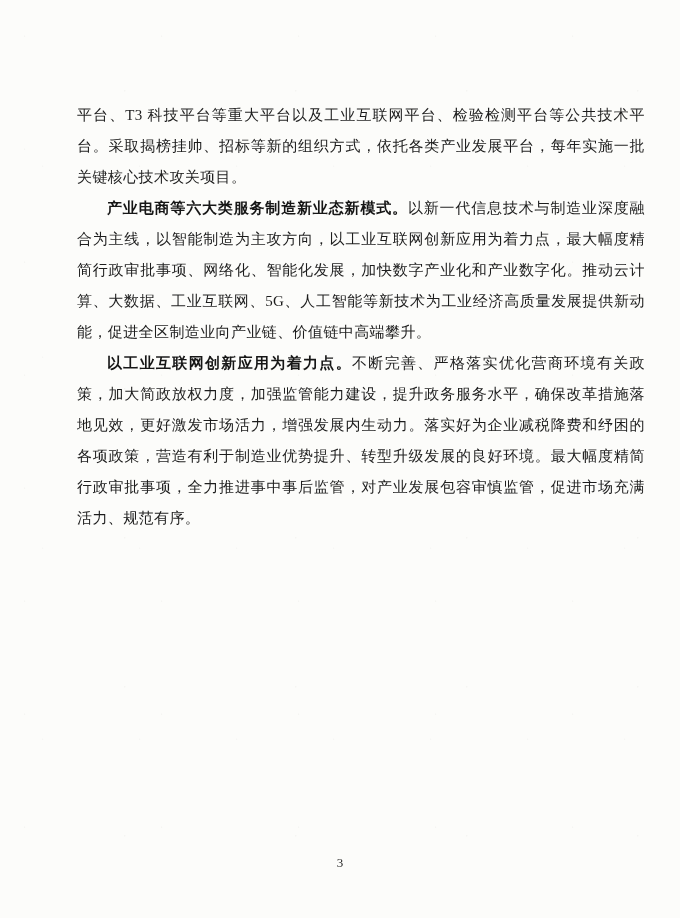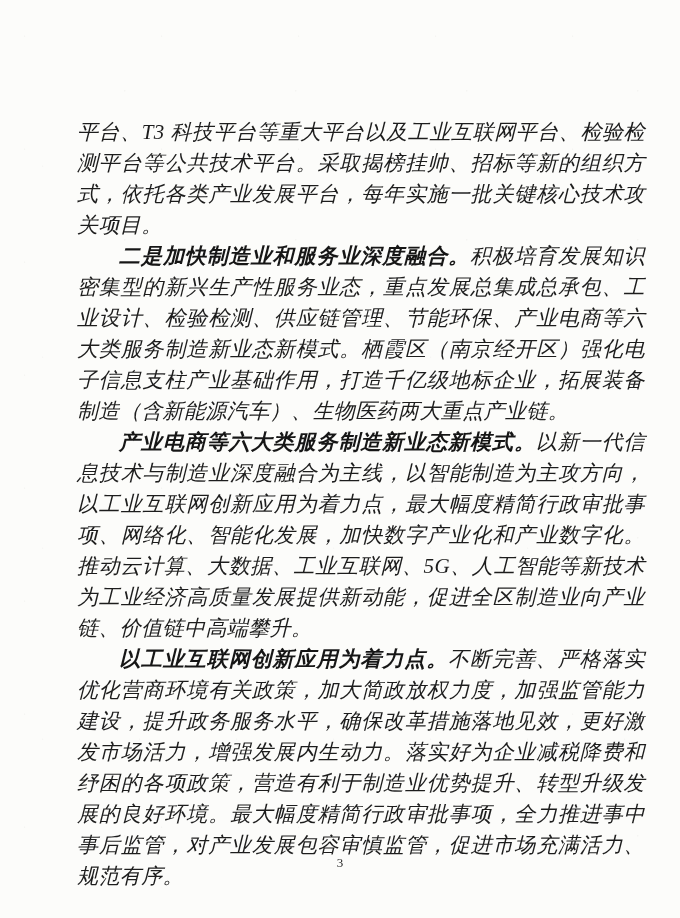--- a/index.html
+++ b/index.html
@@ -16,27 +16,26 @@
     background-image:
       radial-gradient(circle at 18% 32%, rgba(120,120,115,0.05) 0.5px, transparent 1px),
       radial-gradient(circle at 73% 61%, rgba(120,120,115,0.05) 0.5px, transparent 1px),
       radial-gradient(circle at 44% 87%, rgba(120,120,115,0.04) 0.5px, transparent 1px);
     background-size: 137px 113px, 171px 149px, 97px 191px;
     overflow: hidden;
   }
   .document-body {
     position: absolute;
     left: 77px;
-    top: 117px;
+    top: 100px;
     width: 568px;
-    font-size: 21px;
+    font-size: 15px;
     line-height: 31px;
     letter-spacing: 0.4px;
     color: #1d1d1d;
-    font-style: italic;
   }
   .para {
     text-align: justify;
     text-justify: inter-character;
   }
   .para.indent {
     text-indent: 2em;
   }
   .lead {
     font-weight: 700;
@@ -51,18 +50,17 @@
     font-size: 13px;
     color: #2a2a2a;
   }
 </style>
 </head>
 <body>
 
 <div class="page">
   <div class="document-body">
       <div class="para"><span>平台、T3 科技平台等重大平台以及工业互联网平台、检验检测平台等公共技术平台。采取揭榜挂帅、招标等新的组织方式，依托各类产业发展平台，每年实施一批关键核心技术攻关项目。</span></div>
-      <div class="para indent"><b class="lead">二是加快制造业和服务业深度融合。</b><span>积极培育发展知识密集型的新兴生产性服务业态，重点发展总集成总承包、工业设计、检验检测、供应链管理、节能环保、产业电商等六大类服务制造新业态新模式。栖霞区（南京经开区）强化电子信息支柱产业基础作用，打造千亿级地标企业，拓展装备制造（含新能源汽车）、生物医药两大重点产业链。</span></div>
       <div class="para indent"><b class="lead">产业电商等六大类服务制造新业态新模式。</b><span>以新一代信息技术与制造业深度融合为主线，以智能制造为主攻方向，以工业互联网创新应用为着力点，最大幅度精简行政审批事项、网络化、智能化发展，加快数字产业化和产业数字化。推动云计算、大数据、工业互联网、5G、人工智能等新技术为工业经济高质量发展提供新动能，促进全区制造业向产业链、价值链中高端攀升。</span></div>
       <div class="para indent"><b class="lead">以工业互联网创新应用为着力点。</b><span>不断完善、严格落实优化营商环境有关政策，加大简政放权力度，加强监管能力建设，提升政务服务水平，确保改革措施落地见效，更好激发市场活力，增强发展内生动力。落实好为企业减税降费和纾困的各项政策，营造有利于制造业优势提升、转型升级发展的良好环境。最大幅度精简行政审批事项，全力推进事中事后监管，对产业发展包容审慎监管，促进市场充满活力、规范有序。</span></div>
     </div>
   <div class="page-number">3</div>
 </div>
 
 </body></html>

